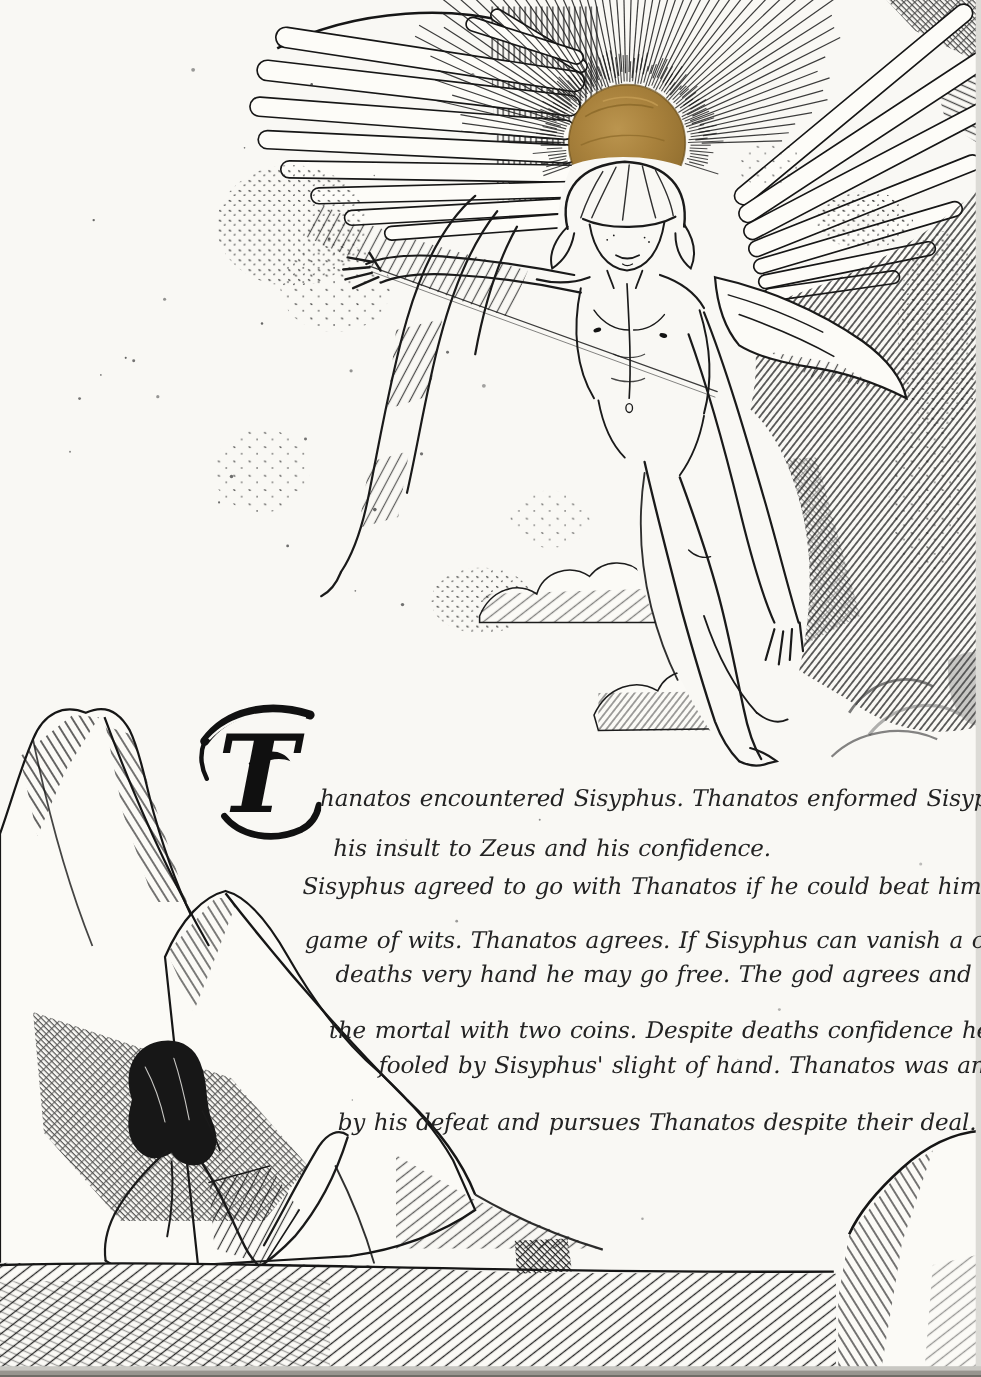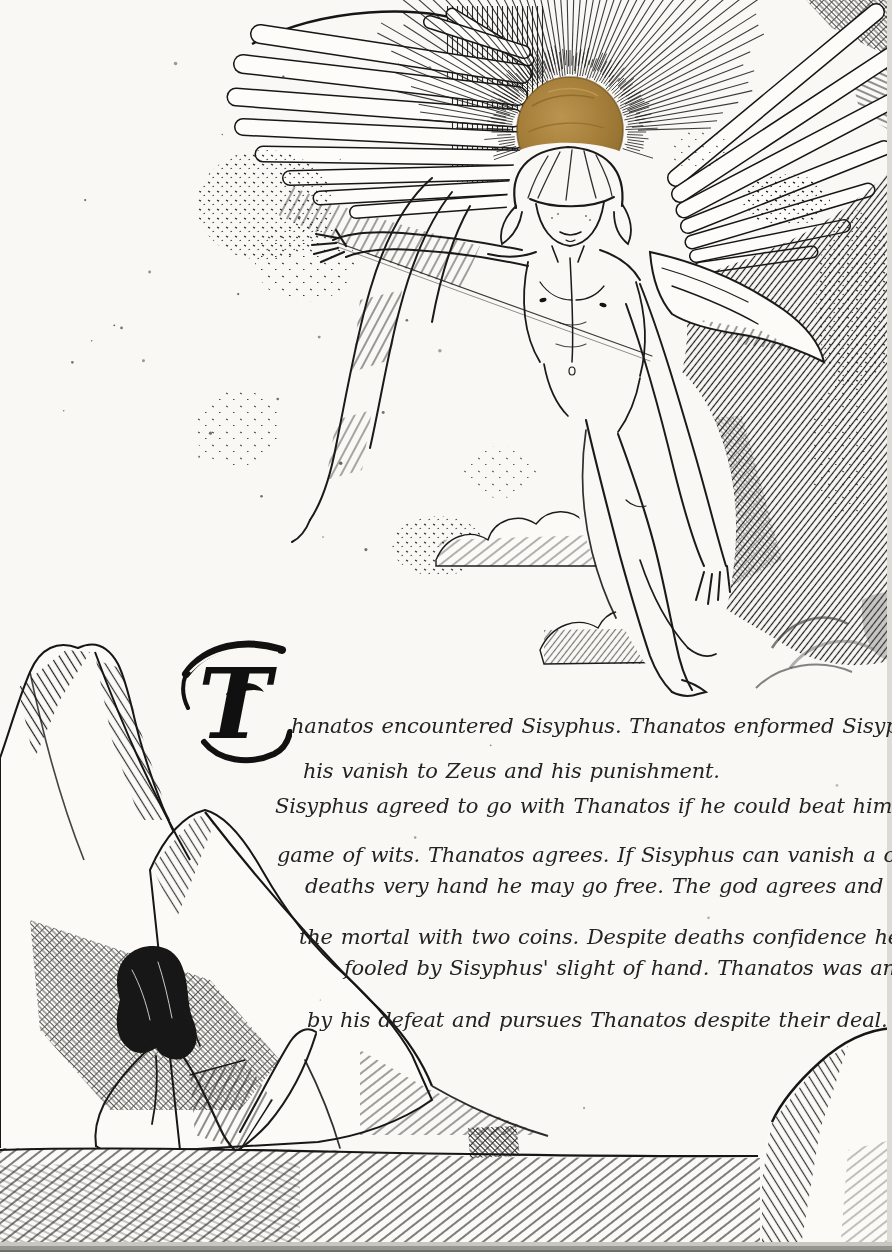--- a/index.html
+++ b/index.html
@@ -495,21 +495,21 @@
 <div class="story-text">
   <svg class="dropcap" viewBox="0 0 112 136">
     <path d="M6,40 C26,12 64,4 102,16" fill="none" stroke="#111" stroke-width="8" stroke-linecap="round"></path>
     <path d="M10,38 C30,16 64,9 98,19" fill="none" stroke="#f8f8f4" stroke-width="2"></path>
     <path d="M6,40 C2,50 2,62 8,74" fill="none" stroke="#111" stroke-width="4" stroke-linecap="round"></path>
     <path d="M24,108 C38,126 68,132 94,120 C102,116 108,108 110,98" fill="none" stroke="#111" stroke-width="6" stroke-linecap="round"></path>
     <path d="M46,60 C58,46 76,46 84,58 C74,54 60,56 50,66 Z" fill="#111"></path>
     <text x="18" y="104" font-size="98" fill="#101010">T</text>
   </svg>
   <div class="story-line l1">hanatos encountered Sisyphus. Thanatos enformed Sisyphus of</div>
-  <div class="story-line l2">his vanish to Zeus and his punishment.</div>
+  <div class="story-line l2">his insult to Zeus and his confidence.</div>
   <div class="story-line l3">Sisyphus agreed to go with Thanatos if he could beat him in a</div>
   <div class="story-line l4">game of wits. Thanatos agrees. If Sisyphus can vanish a coin from</div>
   <div class="story-line l5">deaths very hand he may go free. The god agrees and presents</div>
   <div class="story-line l6">the mortal with two coins. Despite deaths confidence he is</div>
   <div class="story-line l7">fooled by Sisyphus' slight of hand. Thanatos was angered</div>
   <div class="story-line l8">by his defeat and pursues Thanatos despite their deal.</div>
 </div>
 
 </div>
 

